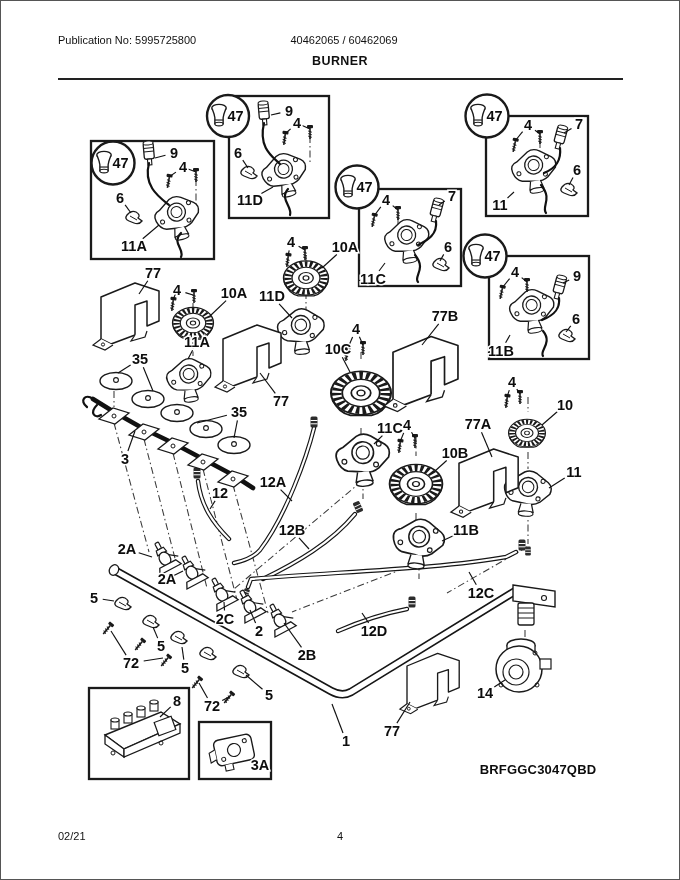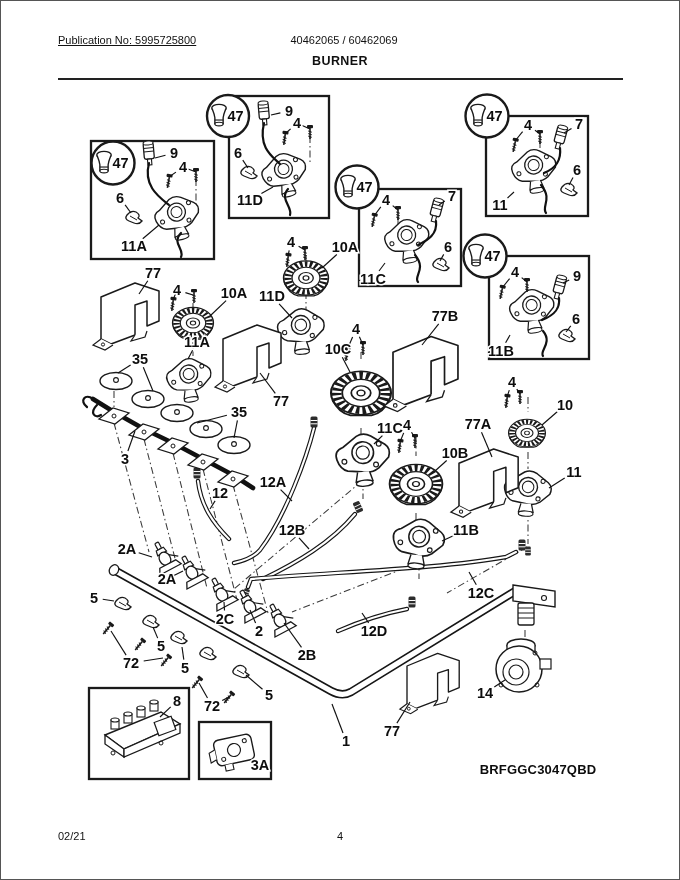--- a/index.html
+++ b/index.html
@@ -1,21 +1,21 @@
 <!DOCTYPE html>
 <html><head>
 <meta charset="utf-8">
 <style>
   html,body{margin:0;padding:0;background:#e8e8e8;}
   #page{
     position:relative;width:678px;height:878px;background:#fff;
     border:1px solid #555;overflow:hidden;
     font-family:"Liberation Sans","DejaVu Sans",sans-serif;color:#111;
   }
-  #pub{position:absolute;left:57px;top:33px;font-size:11px;text-decoration:underline;}
+  #pub{position:absolute;left:57px;top:33px;font-size:11px;}
   #partnos{position:absolute;left:4px;top:33px;width:100%;text-align:center;font-size:11px;}
   #title{position:absolute;left:0;top:53px;width:100%;text-align:center;font-size:12.5px;font-weight:bold;letter-spacing:.4px;}
   #hrule{position:absolute;left:57px;right:56px;top:77px;height:1.6px;background:#222;}
   #date{position:absolute;left:57px;top:829px;font-size:11px;}
   #pageno{position:absolute;left:0;top:829px;width:100%;text-align:center;font-size:11px;}
   svg{position:absolute;left:0;top:0;}
   .s{stroke:#1a1a1a;fill:none;}
   .f{stroke:#1a1a1a;fill:#fff;}
   .dd{stroke:#3a3a3a;stroke-width:1.05;fill:none;stroke-dasharray:7 3 1.5 3;}
   .leader{stroke:#111;stroke-width:1.15;fill:none;}

